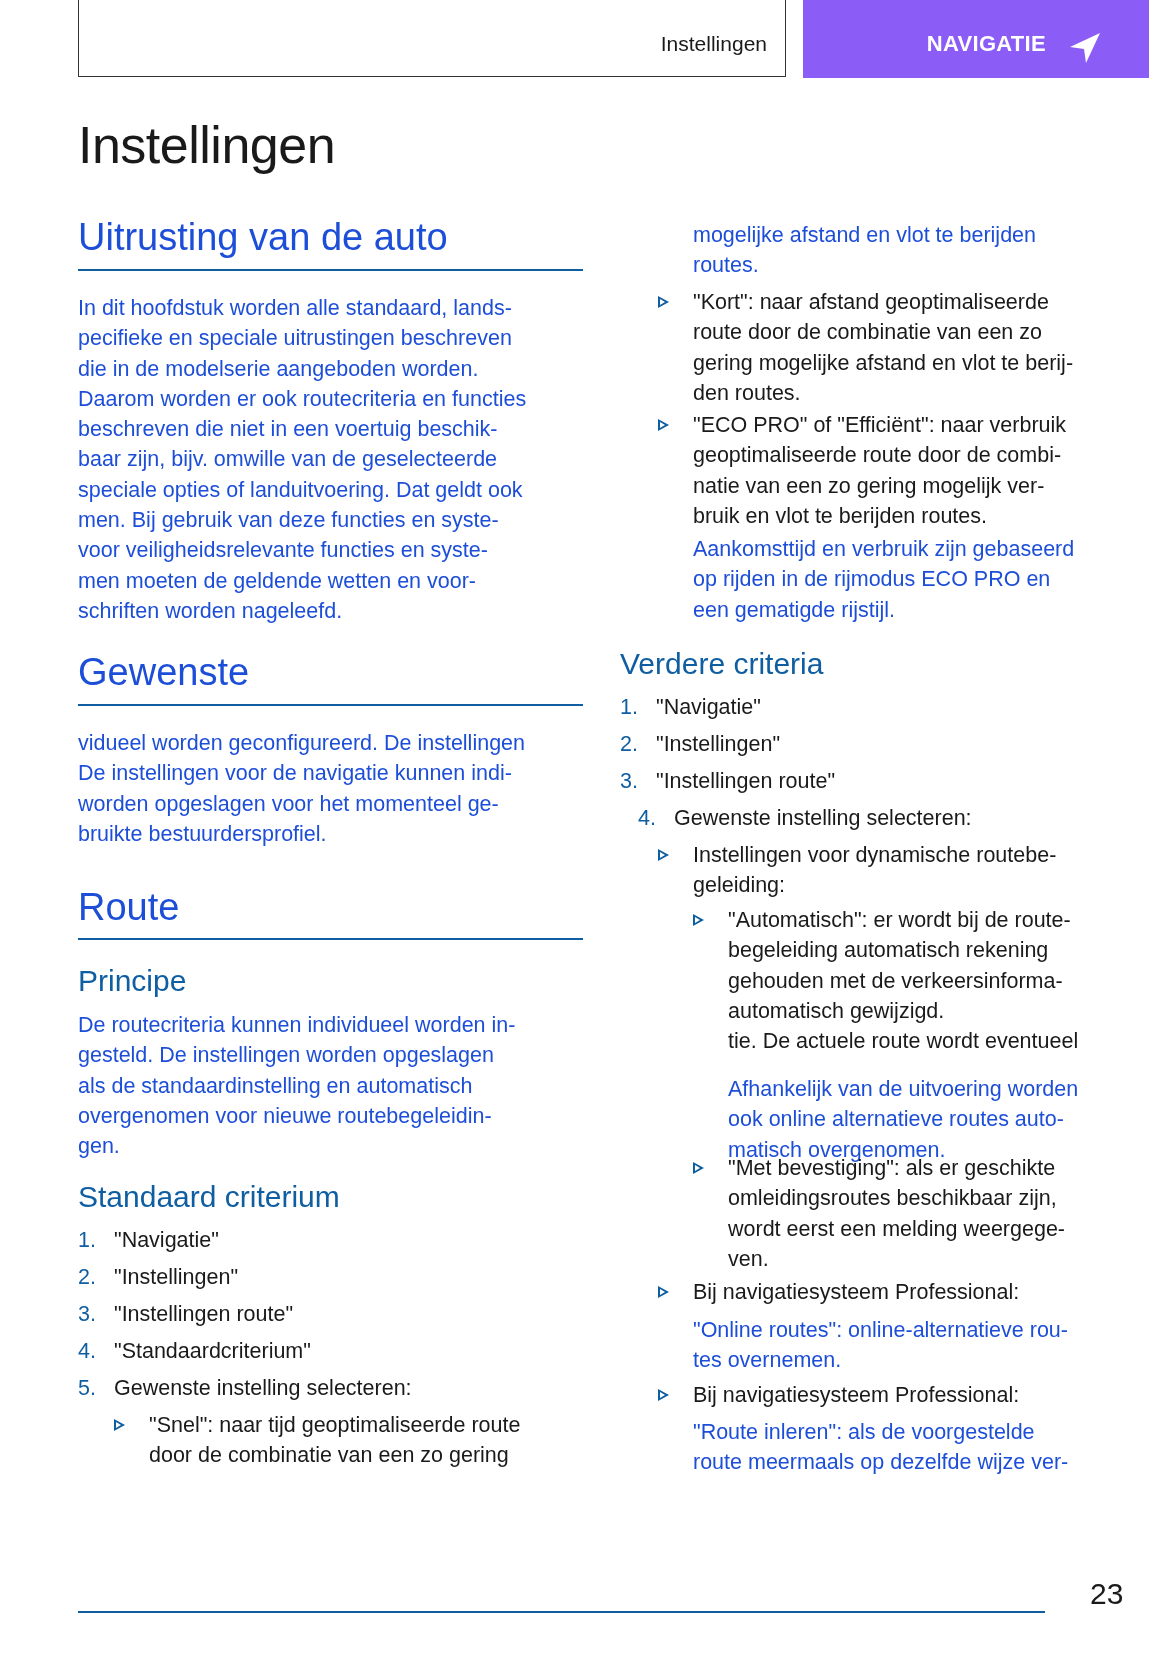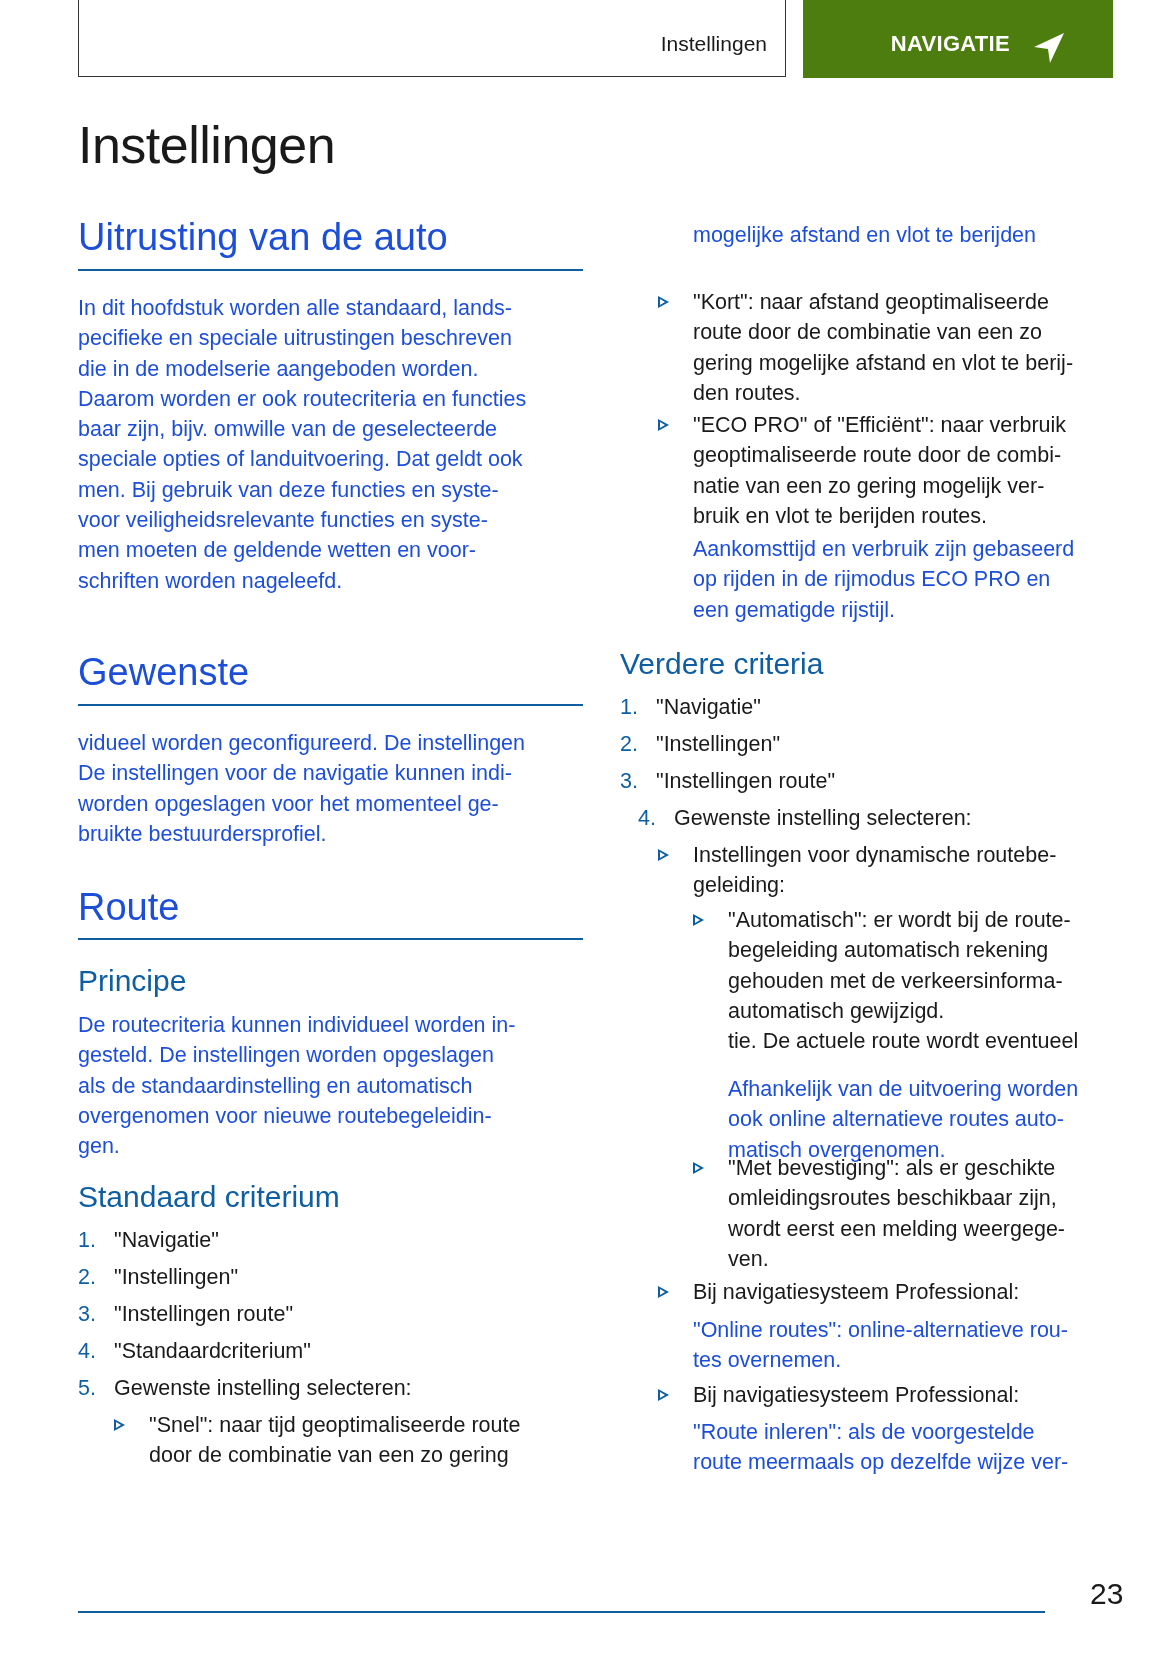--- a/index.html
+++ b/index.html
@@ -4,21 +4,21 @@
 <style>
   html, body { margin: 0; padding: 0; background: #ffffff; }
   body { width: 1165px; height: 1653px; position: relative; overflow: hidden;
          font-family: "DejaVu Sans", sans-serif; color: #1a1a1a; }
 
   
   .hdr-box { position: absolute; left: 78px; top: 0; width: 708px; height: 77px;
              border: 1px solid #333; border-top: none; box-sizing: border-box; background: #fff; }
   .hdr-sub { position: absolute; right: 18px; top: 32px; font-size: 21px; color: #1a1a1a;
              font-family: "Liberation Sans", sans-serif; }
-  .hdr-tab { position: absolute; left: 803px; top: 0; width: 310px; height: 78px; background: #4d7c0f; }
+  .hdr-tab { position: absolute; left: 803px; top: 0; width: 346px; height: 78px; background: #8b5cf6; }
   .hdr-tab-label { position: absolute; right: 103px; top: 31px; color: #fff; font-weight: bold;
              font-size: 22px; letter-spacing: 0.3px; font-family: "Liberation Sans", sans-serif; }
   .hdr-tab-icon { position: absolute; right: 46px; top: 30px; width: 36px; height: 36px; }
 
   .page-title { position: absolute; left: 78px; top: 115px; font-size: 52px; font-weight: normal;
                 color: #1a1a1a; font-family: "Liberation Sans", sans-serif; letter-spacing: -0.5px; margin: 0; }
 
   .col { position: absolute; }
   .col-left { left: 78px; top: 0; width: 505px; }
   .col-right { left: 620px; top: 0; width: 520px; }
@@ -69,20 +69,21 @@
 
 <div class="col col-left">
 
   <h2 class="h2" style="top:216px;">Uitrusting van de auto</h2>
   <div class="h2-rule" style="top:269px;"></div>
   <div class="para" style="top:293px;">
     <span class="ln">In dit hoofdstuk worden alle standaard, lands-</span>
     <span class="ln">pecifieke en speciale uitrustingen beschreven</span>
     <span class="ln">die in de modelserie aangeboden worden.</span>
     <span class="ln">Daarom worden er ook routecriteria en functies</span>
+    <span class="ln">beschreven die niet in een voertuig beschik-</span>
     <span class="ln">baar zijn, bijv. omwille van de geselecteerde</span>
     <span class="ln">speciale opties of landuitvoering. Dat geldt ook</span>
     <span class="ln">men. Bij gebruik van deze functies en syste-</span>
     <span class="ln">voor veiligheidsrelevante functies en syste-</span>
     <span class="ln">men moeten de geldende wetten en voor-</span>
     <span class="ln">schriften worden nageleefd.</span>
   </div>
 
   <h2 class="h2" style="top:651px;">Gewenste</h2>
   <div class="h2-rule" style="top:704px;"></div>
@@ -126,20 +127,21 @@
     <span class="txt">
       <span class="ln">"Snel": naar tijd geoptimaliseerde route</span>
       <span class="ln">door de combinatie van een zo gering</span>
     </span>
   </div>
 </div>
 
 <div class="col col-right">
   <div class="para" style="left:73px; top:220px;">
     <span class="ln">mogelijke afstand en vlot te berijden</span>
+    <span class="ln">routes.</span>
   </div>
 
   <div class="bullet" style="left:38px; top:287px;">
     <span class="tri"></span>
     <span class="txt">
       <span class="ln">"Kort": naar afstand geoptimaliseerde</span>
       <span class="ln">route door de combinatie van een zo</span>
       <span class="ln">gering mogelijke afstand en vlot te berij-</span>
       <span class="ln">den routes.</span>
     </span>

